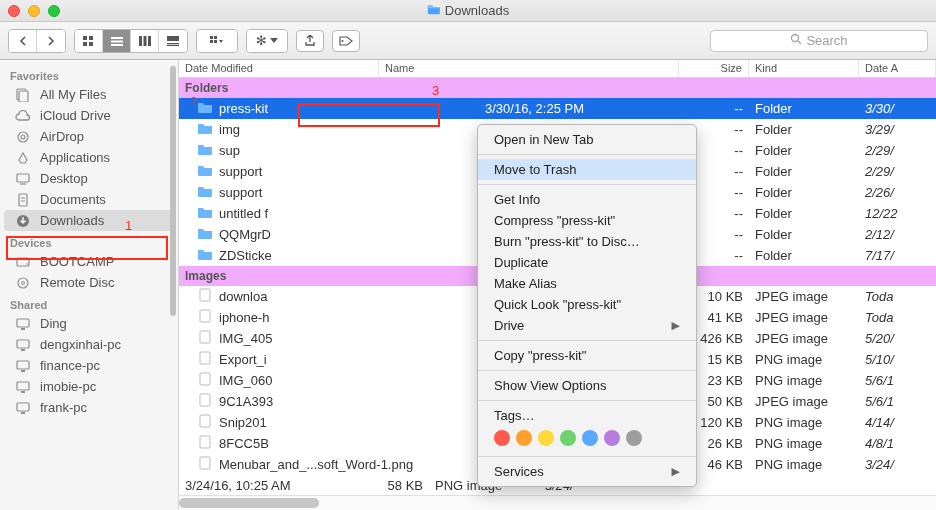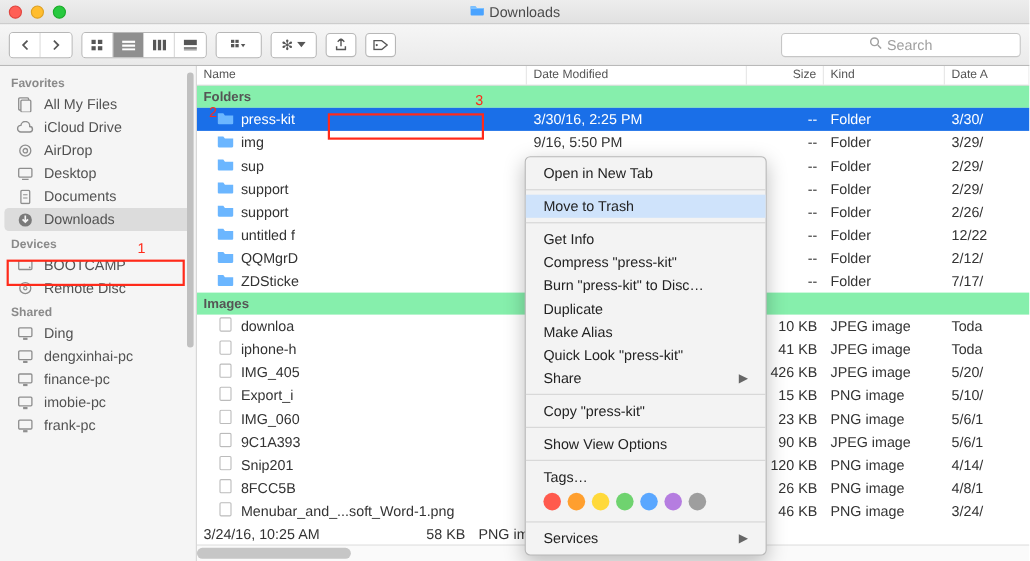--- a/index.html
+++ b/index.html
@@ -38,33 +38,33 @@
 .content { flex: 1; position: relative; overflow: hidden; }
 .colhdr { height: 18px; background: #fff; border-bottom: 1px solid #d7d7d7; display: flex; font-size: 11px; color: #555; }
 .ch { padding: 2px 6px; border-right: 1px solid #e6e6e6; }
 .ch.name { width: 300px; }
 .ch.date { width: 200px; }
 .ch.size { width: 70px; text-align: right; }
 .ch.kind { width: 110px; }
 .ch.datea { flex: 1; }
 
 .list { position: relative; }
-.grphdr { font-size: 12px; font-weight:600; color:#555; padding: 3px 6px; background:#86efac; }
+.grphdr { font-size: 12px; font-weight:600; color:#555; padding: 3px 6px; background:#f0abfc; }
 .row { height: 21px; display: flex; align-items: center; font-size: 13px; }
 .row.sel { background: #1a6fe8; color: #fff; }
 .cell { padding: 0 6px; overflow: hidden; white-space: nowrap; text-overflow: ellipsis; }
 .cell.name { width: 300px; display: flex; align-items: center; gap: 6px; padding-left: 18px; }
 .cell.date { width: 200px; }
 .cell.size { width: 70px; text-align: right; }
 .cell.kind { width: 110px; }
-.cell.datea { flex: 1; }
+.cell.datea { flex: 1; font-style: italic; }
 .folder-ic svg, .file-ic svg { width: 16px; height: 14px; }
 
 
-.ctxmenu { position: absolute; left: 298px; top: 82px; width: 220px; background: #f3f3f3; border: 1px solid #b8b8b8; border-radius: 5px; box-shadow: 0 6px 18px rgba(0,0,0,0.25); padding: 4px 0; z-index: 50; }
+.ctxmenu { position: absolute; left: 298px; top: 64px; width: 220px; background: #f3f3f3; border: 1px solid #b8b8b8; border-radius: 5px; box-shadow: 0 6px 18px rgba(0,0,0,0.25); padding: 4px 0; z-index: 50; }
 .ctxitem { padding: 3px 16px; font-size: 13px; color: #232323; display:flex; align-items:center; justify-content:space-between; }
 .ctxitem.hl { background: #cfe3fb; }
 .ctxsep { height: 1px; background: #d5d5d5; margin: 4px 0; }
 .ctxarrow { color:#666; font-size:11px; }
 .tagrow { display:flex; gap:6px; padding: 4px 16px 6px; }
 .tagdot { width:16px; height:16px; border-radius:50%; }
 
 
 .redbox { position:absolute; border:2px solid #ff2a1a; z-index:60; pointer-events:none; }
 .redlbl { position:absolute; color:#ff2a1a; font-size:13px; font-style:normal; z-index:61; pointer-events:none; }
@@ -197,20 +197,28 @@
           <svg width="16" height="14" viewBox="0 0 16 14">
             <circle cx="8" cy="7" r="5" fill="none" stroke="#8e8e8e" stroke-width="1.2"></circle>
             <circle cx="8" cy="7" r="2" fill="none" stroke="#8e8e8e" stroke-width="1.2"></circle>
           </svg>
         </span>
         <span>AirDrop</span>
       </div>
       <div class="sbitem">
         <span class="ic">
           <svg width="16" height="14" viewBox="0 0 16 14">
+            <path d="M4 9l4-7 4 7-2 3H6z" fill="none" stroke="#8e8e8e" stroke-width="1.2"></path>
+          </svg>
+        </span>
+        <span>Applications</span>
+      </div>
+      <div class="sbitem">
+        <span class="ic">
+          <svg width="16" height="14" viewBox="0 0 16 14">
             <rect x="2" y="2" width="12" height="8" rx="1" fill="none" stroke="#8e8e8e" stroke-width="1.2"></rect>
             <line x1="5" y1="12" x2="11" y2="12" stroke="#8e8e8e" stroke-width="1.2"></line>
           </svg>
         </span>
         <span>Desktop</span>
       </div>
       <div class="sbitem">
         <span class="ic">
           <svg width="16" height="14" viewBox="0 0 16 14">
             <rect x="4" y="1" width="8" height="12" rx="1" fill="none" stroke="#8e8e8e" stroke-width="1.2"></rect>
@@ -290,22 +298,22 @@
           <svg width="16" height="14" viewBox="0 0 16 14">
             <rect x="2" y="2" width="12" height="8" rx="1" fill="none" stroke="#8e8e8e" stroke-width="1.2"></rect>
             <rect x="6" y="11" width="4" height="2" fill="#8e8e8e"></rect>
           </svg>
         </span>
         <span>frank-pc</span>
       </div>
     </div>
   <div class="content">
     <div class="colhdr">
+      <div class="ch date">Date Modified</div>
       <div class="ch name">Name</div>
-      <div class="ch date">Date Modified</div>
       <div class="ch size">Size</div>
       <div class="ch kind">Kind</div>
       <div class="ch datea">Date A</div>
     </div>
     <div class="list" id="filelist">
         <div class="grphdr">Folders</div>
         <div class="row sel">
           <div class="cell name">
             <span class="folder-ic"><svg viewBox="0 0 16 14">
                 <path fill="#6bb6ff" d="M1 3h5l1.5 2H15v7a1 1 0 01-1 1H2a1 1 0 01-1-1z"></path>
@@ -463,21 +471,21 @@
           <div class="cell datea">5/6/1</div>
         </div>
         <div class="row">
           <div class="cell name">
             <span class="file-ic"><svg viewBox="0 0 16 14">
                 <rect x="3" y="1" width="10" height="12" rx="1" fill="#fff" stroke="#bbb"></rect>
               </svg></span>
             <span>9C1A393</span>
           </div>
           <div class="cell date">/16, 1:38 PM</div>
-          <div class="cell size">90 KB</div>
+          <div class="cell size">50 KB</div>
           <div class="cell kind">JPEG image</div>
           <div class="cell datea">5/6/1</div>
         </div>
         <div class="row">
           <div class="cell name">
             <span class="file-ic"><svg viewBox="0 0 16 14">
                 <rect x="3" y="1" width="10" height="12" rx="1" fill="#fff" stroke="#bbb"></rect>
               </svg></span>
             <span>Snip201</span>
           </div>
@@ -551,21 +559,21 @@
         <div class="ctxitem">
           <span>Duplicate</span>
         </div>
         <div class="ctxitem">
           <span>Make Alias</span>
         </div>
         <div class="ctxitem">
           <span>Quick Look "press-kit"</span>
         </div>
         <div class="ctxitem">
-          <span>Share</span>
+          <span>Drive</span>
           <span class="ctxarrow">▶</span>
         </div>
         <div class="ctxsep"></div>
         <div class="ctxitem">
           <span>Copy "press-kit"</span>
         </div>
         <div class="ctxsep"></div>
         <div class="ctxitem">
           <span>Show View Options</span>
         </div>

